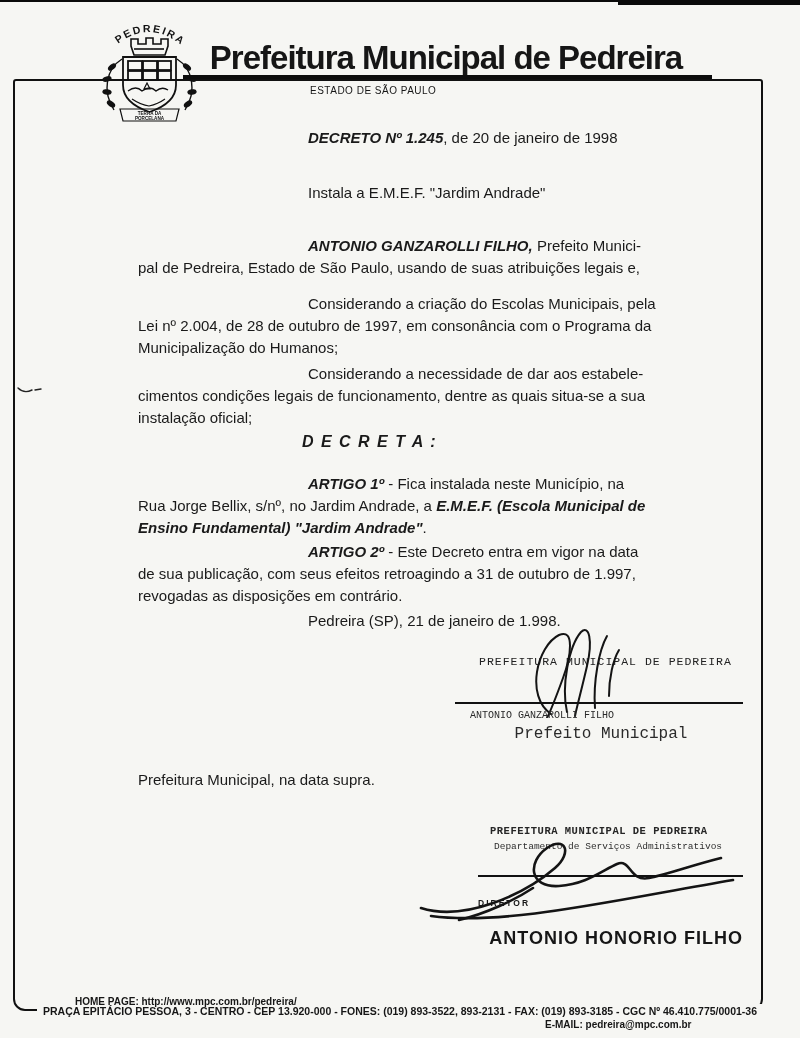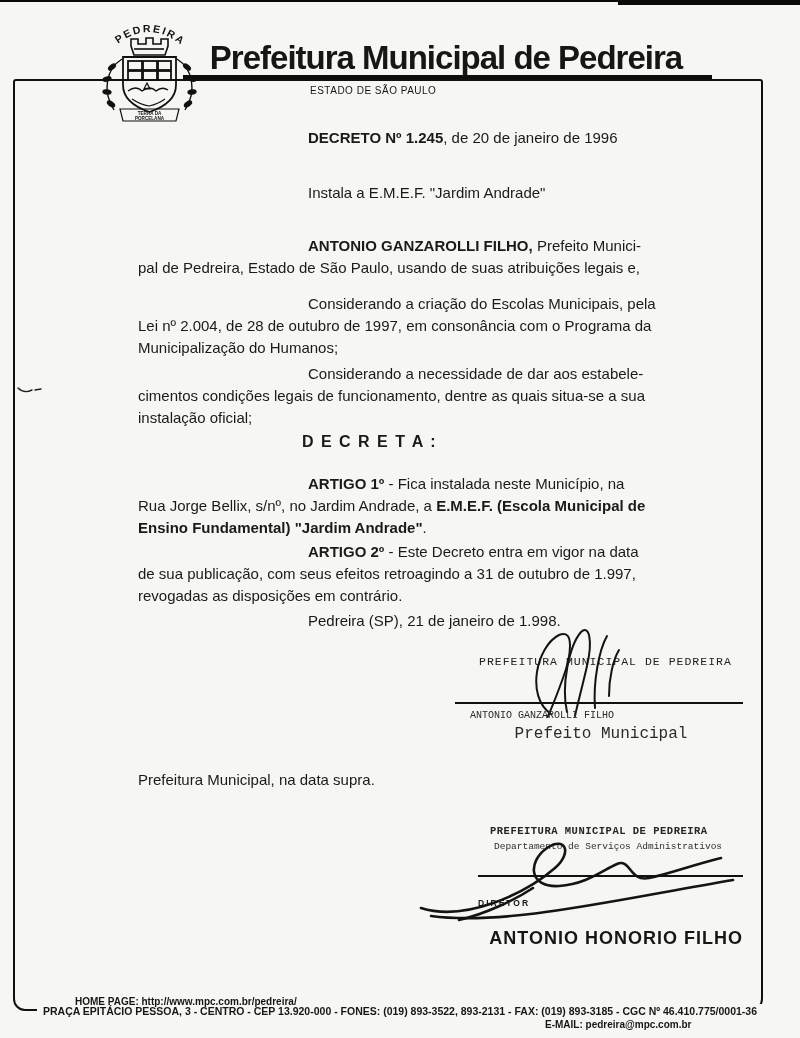--- a/index.html
+++ b/index.html
@@ -15,21 +15,21 @@
   .logo{position:absolute;left:92px;top:13px;}
   .title{position:absolute;left:178px;top:39px;width:536px;text-align:center;
          font-size:33px;font-weight:bold;letter-spacing:-1px;white-space:nowrap;}
   .title-rule{position:absolute;left:183px;top:75px;width:529px;height:4px;background:#0d0d0d;}
   .subtitle{position:absolute;left:310px;top:85px;width:114px;text-align:center;
             font-size:10px;letter-spacing:.5px;white-space:nowrap;}
   
   .line{position:absolute;left:138px;width:552px;font-size:15px;line-height:20px;
         white-space:nowrap;color:#1a1a1a;}
   .indent{padding-left:170px;}
-  .bi{font-weight:bold;}
+  .bi{font-weight:bold;font-style:italic;}
   .decreta{padding-left:164px;letter-spacing:1.5px;font-size:16px;}
   
   .mono{font-family:"Liberation Mono","DejaVu Sans Mono",monospace;}
   .stamp1{position:absolute;left:479px;top:655px;font-size:11.5px;letter-spacing:1px;color:#222;}
   .sig1{position:absolute;left:505px;top:626px;}
   .sigline1{position:absolute;left:455px;top:702px;width:288px;height:2px;background:#111;}
   .name1{position:absolute;left:470px;top:710px;width:262px;text-align:left;font-size:10px;color:#2a2a2a;}
   .role1{position:absolute;left:470px;top:725px;width:262px;text-align:center;font-size:16px;color:#2a2a2a;}
   .stamp2a{position:absolute;left:490px;top:825px;font-size:10.5px;font-weight:bold;letter-spacing:.5px;color:#262626;}
   .stamp2b{position:absolute;left:494px;top:841px;font-size:9.5px;color:#2e2e2e;}
@@ -99,21 +99,21 @@
     </g>
     <text x="57.5" y="101.5" text-anchor="middle" font-size="4.6" font-weight="bold" fill="#111" font-family="Liberation Sans, sans-serif">TERRA DA</text>
     <text x="57.5" y="106.8" text-anchor="middle" font-size="4.6" font-weight="bold" fill="#111" font-family="Liberation Sans, sans-serif">PORCELANA</text>
   </svg>
 
   <div class="title">Prefeitura Municipal de Pedreira</div>
   <div class="title-rule"></div>
   <div class="subtitle">ESTADO DE SÃO PAULO</div>
 
   <div class="line indent" style="top:128px">
-    <span class="bi">DECRETO Nº 1.245</span><span>, de 20 de janeiro de 1996</span>
+    <span class="bi">DECRETO Nº 1.245</span><span>, de 20 de janeiro de 1998</span>
   </div>
 
   <div class="line indent" style="top:183px">
     <span>Instala a E.M.E.F. "Jardim Andrade"</span>
   </div>
 
   <div class="line indent" style="top:236px">
     <span class="bi">ANTONIO GANZAROLLI FILHO,</span><span>  Prefeito Munici-</span>
   </div>
   <div class="line" style="top:258px">

